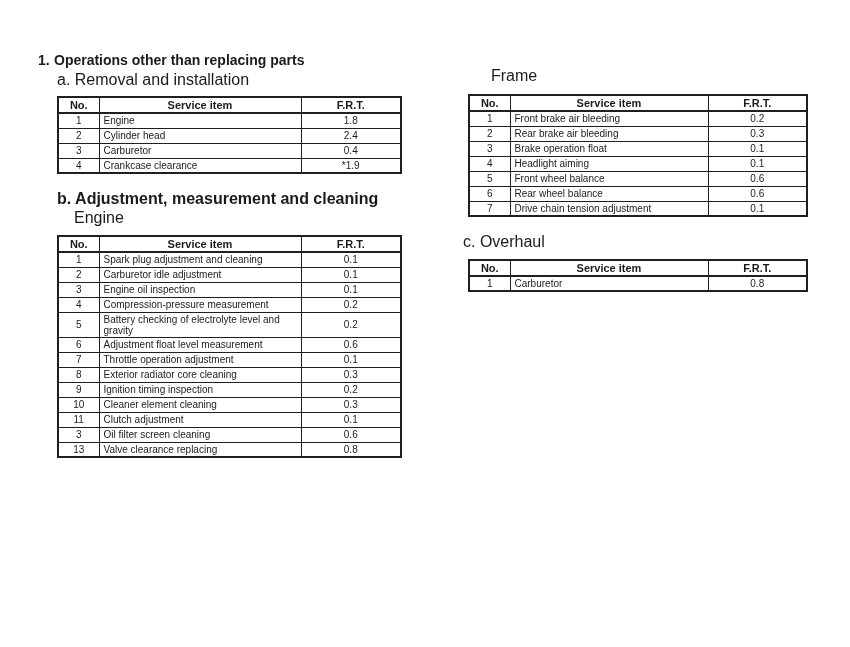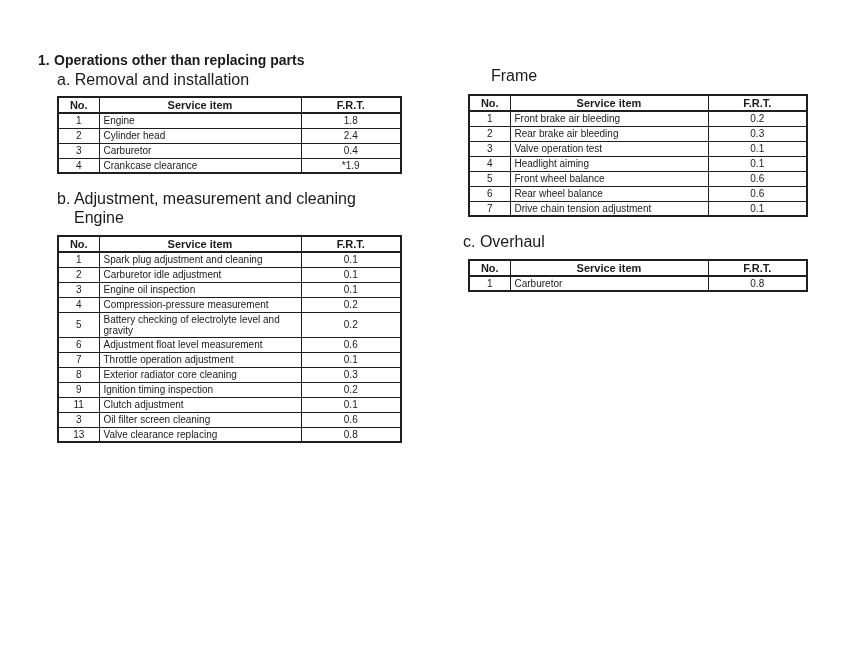--- a/index.html
+++ b/index.html
@@ -106,21 +106,21 @@
         </tr>
         <tr>
           <td class="no">4</td>
           <td class="item">Crankcase clearance</td>
           <td class="frt">*1.9</td>
         </tr>
       </tbody>
     </table>
   </div>
 
-  <div class="abs sub" style="left:57px; top:190px;">b. Adjustment, measurement and cleaning</div>
+  <div class="abs sub" style="left:57px; top:190px;font-weight:bold;">b. Adjustment, measurement and cleaning</div>
   <div class="abs sub" style="left:74px; top:209px;">Engine</div>
 
   <div class="tablewrap" style="left:57px; top:235px; width:343px;">
     <table class="svc">
       <colgroup>
           <col style="width:41px">
           <col style="width:202px">
           <col style="width:100px">
         </colgroup>
       <thead>
@@ -171,20 +171,25 @@
           <td class="no">8</td>
           <td class="item">Exterior radiator core cleaning</td>
           <td class="frt">0.3</td>
         </tr>
         <tr>
           <td class="no">9</td>
           <td class="item">Ignition timing inspection</td>
           <td class="frt">0.2</td>
         </tr>
         <tr>
+          <td class="no">10</td>
+          <td class="item">Cleaner element cleaning</td>
+          <td class="frt">0.3</td>
+        </tr>
+        <tr>
           <td class="no">11</td>
           <td class="item">Clutch adjustment</td>
           <td class="frt">0.1</td>
         </tr>
         <tr>
           <td class="no">3</td>
           <td class="item">Oil filter screen cleaning</td>
           <td class="frt">0.6</td>
         </tr>
         <tr>
@@ -218,21 +223,21 @@
           <td class="item">Front brake air bleeding</td>
           <td class="frt">0.2</td>
         </tr>
         <tr>
           <td class="no">2</td>
           <td class="item">Rear brake air bleeding</td>
           <td class="frt">0.3</td>
         </tr>
         <tr>
           <td class="no">3</td>
-          <td class="item">Valve operation test</td>
+          <td class="item">Brake operation float</td>
           <td class="frt">0.1</td>
         </tr>
         <tr>
           <td class="no">4</td>
           <td class="item">Headlight aiming</td>
           <td class="frt">0.1</td>
         </tr>
         <tr>
           <td class="no">5</td>
           <td class="item">Front wheel balance</td>

